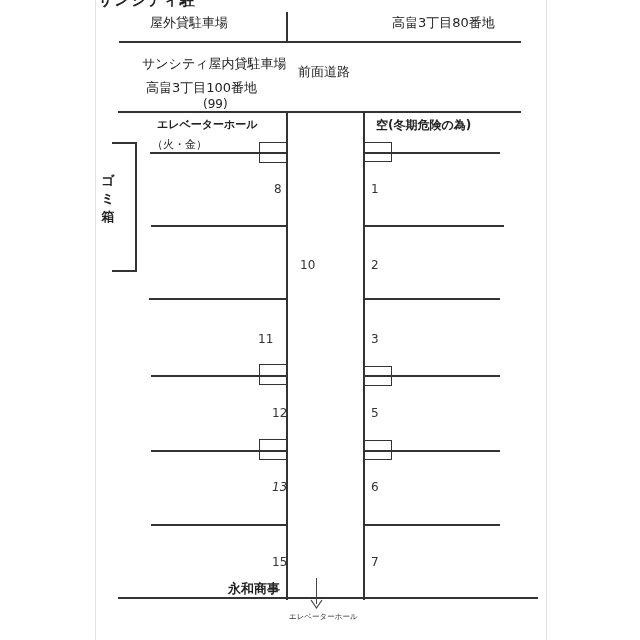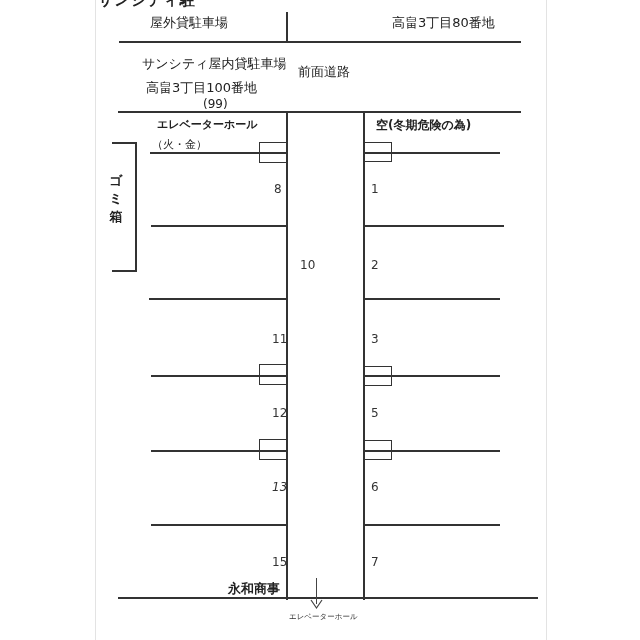--- a/index.html
+++ b/index.html
@@ -37,21 +37,21 @@
 <div class="vl" style="left:286px; top:112px; height:488px;"></div>
 <div class="vl" style="left:363px; top:112px; height:488px;"></div>
 
 <div class="txt" style="left:157px; top:117px; font-size:11px; font-weight:bold;">エレベーターホール</div>
 <div class="txt" style="left:152px; top:137px; font-size:11px;">（火・金）</div>
 <div class="txt" style="left:376px; top:117px; font-size:12px; font-weight:bold;">空(冬期危険の為)</div>
 
 <div class="hl" style="left:112px; top:142px; width:25px; height:1.5px;"></div>
 <div class="vl" style="left:135px; top:142px; height:129px; width:1.5px;"></div>
 <div class="hl" style="left:112px; top:270px; width:25px; height:1.5px;"></div>
-<div class="vtext" style="left:109px; top:172px;">
+<div class="vtext" style="left:101px; top:172px;">
   <span style="display:block; width:14px; word-break:break-all; white-space:normal;">ゴミ箱</span>
 </div>
 
 <div class="hl" style="left:150px; top:152px; width:137px;"></div>
 <div class="hl" style="left:151px; top:225px; width:136px;"></div>
 <div class="hl" style="left:149px; top:298px; width:138px;"></div>
 <div class="hl" style="left:151px; top:375px; width:136px;"></div>
 <div class="hl" style="left:151px; top:450px; width:136px;"></div>
 <div class="hl" style="left:151px; top:524px; width:136px;"></div>
 
@@ -65,21 +65,21 @@
 <div class="box" style="left:259px; top:142px; width:28px; height:21px;"></div>
 <div class="box" style="left:259px; top:364px; width:28px; height:21px;"></div>
 <div class="box" style="left:259px; top:439px; width:28px; height:21px;"></div>
 
 <div class="box" style="left:364px; top:142px; width:28px; height:20px;"></div>
 <div class="box" style="left:364px; top:366px; width:28px; height:20px;"></div>
 <div class="box" style="left:364px; top:440px; width:28px; height:20px;"></div>
 
 <div class="num" style="left:274px; top:182px;">8</div>
 <div class="num" style="left:272px; top:258px;margin-left:28px;">10</div>
-<div class="num" style="left:272px; top:332px;">11</div>
+<div class="num" style="left:258px; top:332px;">11</div>
 <div class="num" style="left:272px; top:406px;">12</div>
 <div class="num" style="left:272px; top:480px;font-style:italic;">13</div>
 <div class="num" style="left:272px; top:555px;">15</div>
 
 <div class="num" style="left:371px; top:182px;">1</div>
 <div class="num" style="left:371px; top:258px;">2</div>
 <div class="num" style="left:371px; top:332px;">3</div>
 <div class="num" style="left:371px; top:406px;">5</div>
 <div class="num" style="left:371px; top:480px;">6</div>
 <div class="num" style="left:371px; top:555px;">7</div>

